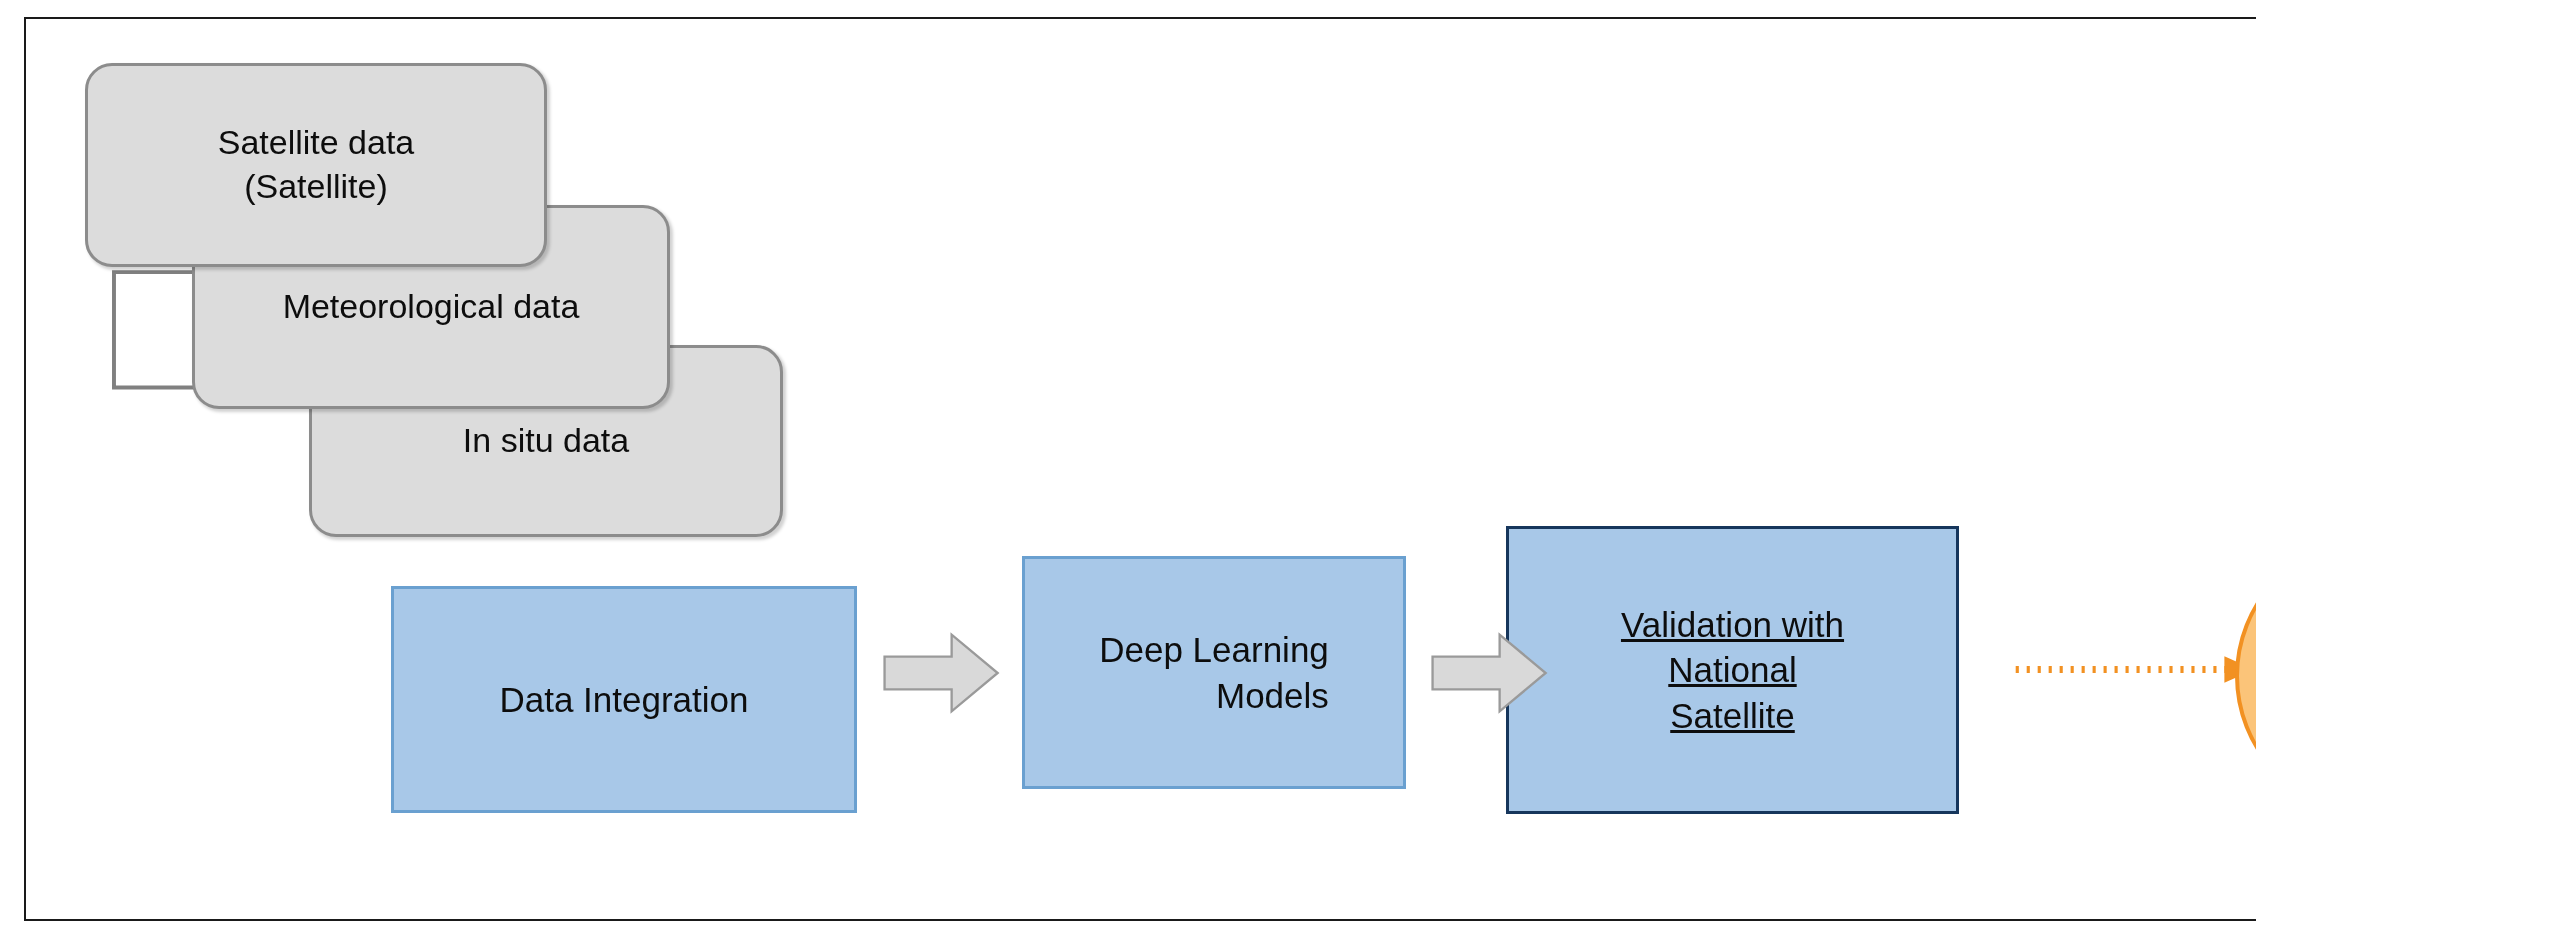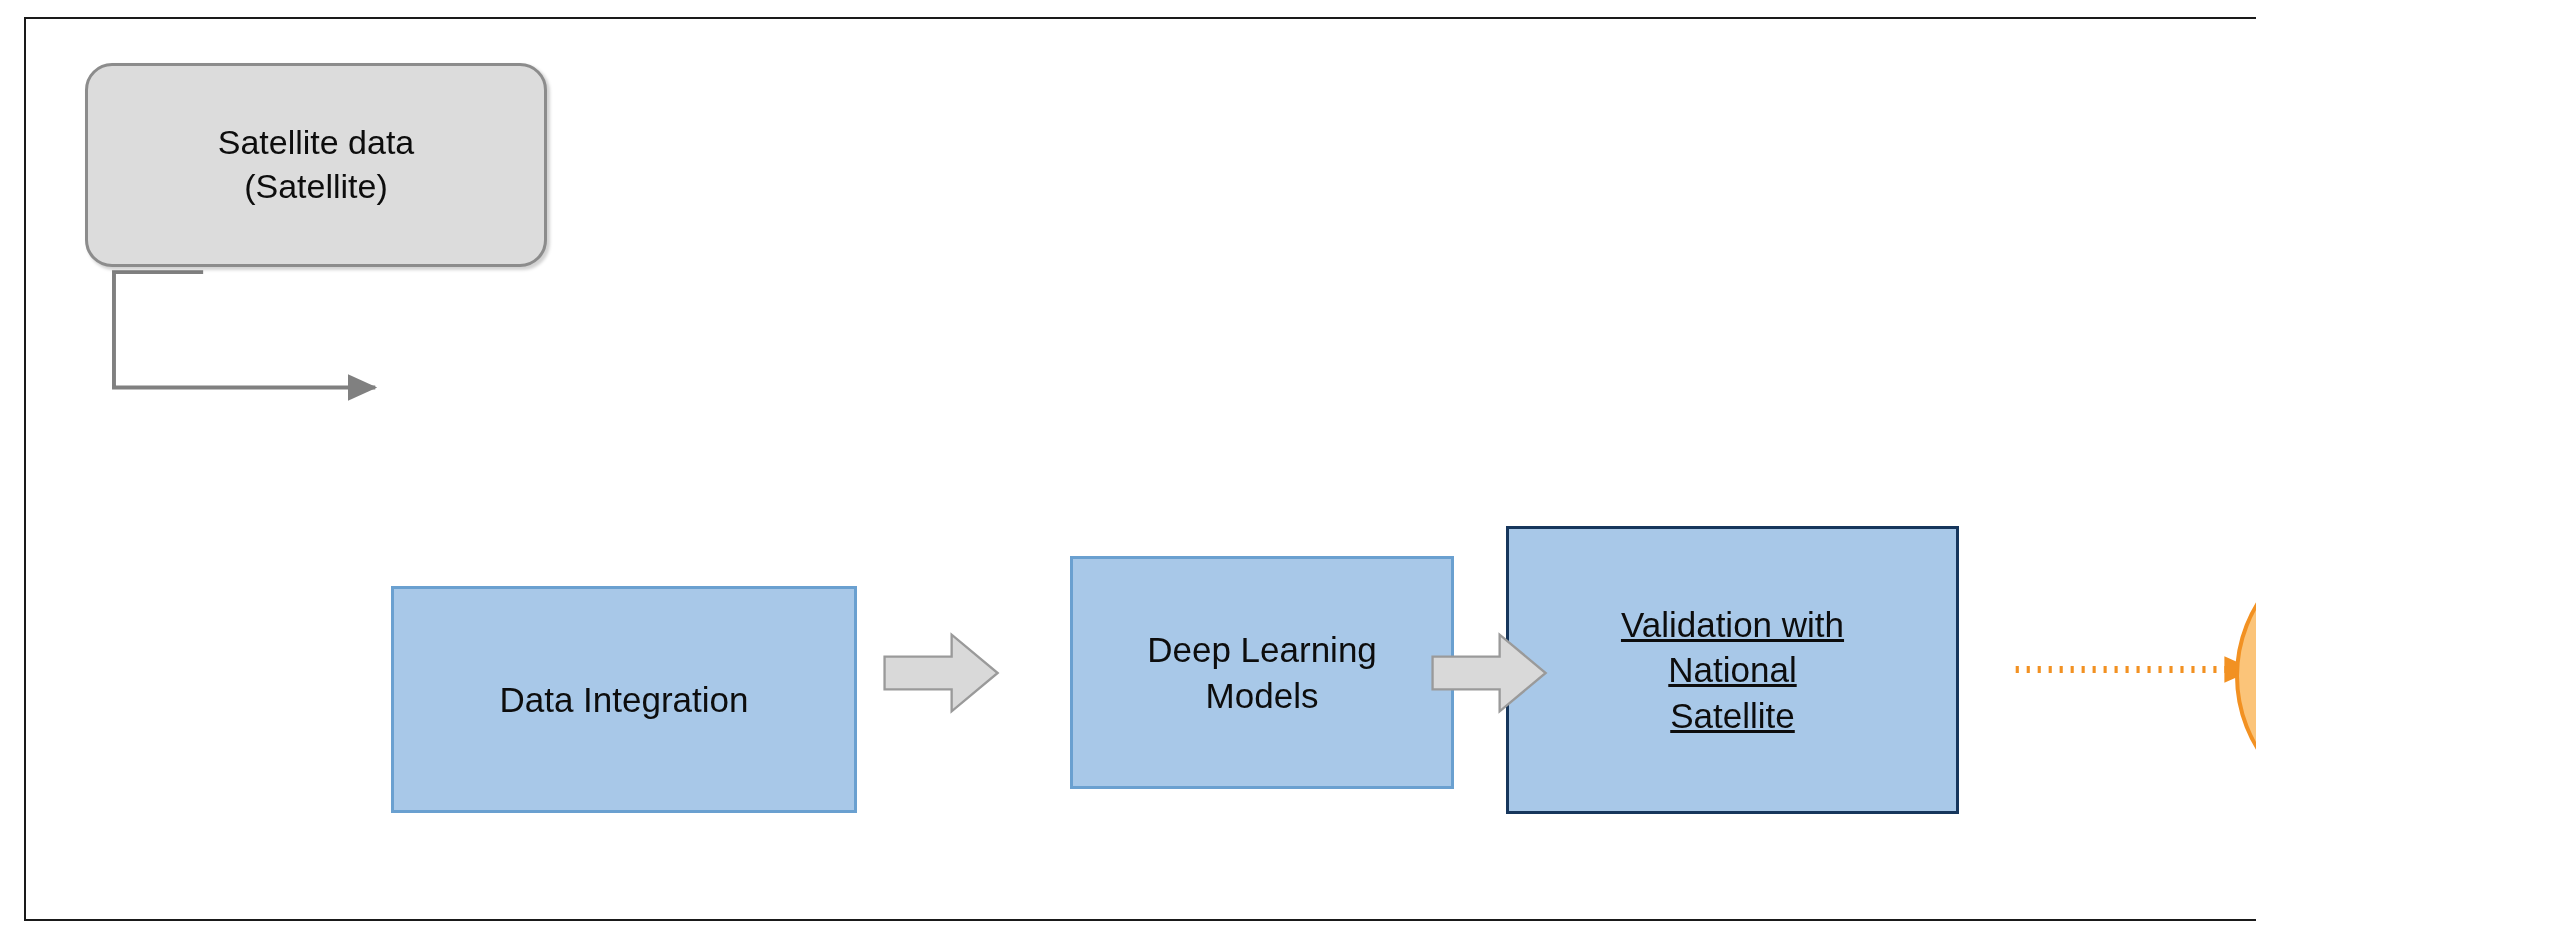--- a/index.html
+++ b/index.html
@@ -93,25 +93,26 @@
   }
   #box-integration {
     left: 391px;
     top: 562px;
     width: 466px;
     height: 227px;
     border: 3.1px solid #6aa0d0;
     margin-top: 24px;
   }
   #box-deeplearning {
-    left: 1070px;
+    left: 1022px;
     top: 556px;
     width: 384px;
     height: 233px;
     border: 3.1px solid #6aa0d0;
+    text-align: right;
   }
   #box-validation {
     left: 1506px;
     top: 526px;
     width: 453px;
     height: 288px;
     border: 3.9px solid #16365c;
     text-decoration: underline;
   }
 
@@ -159,21 +160,27 @@
 <div id="canvas">
   <div id="frame"></div>
 
   <div class="src-box" id="src-satellite">
     <span class="lbl">
       <span>Satellite data</span><br>
       <span>(Satellite)</span>
     </span>
   </div>
 
-
+  <div class="src-box" id="src-meteo">
+    <span class="lbl">Meteorological data</span>
+  </div>
+
+  <div class="src-box" id="src-insitu">
+    <span class="lbl">In situ data</span>
+  </div>
 
   <svg id="connector" viewBox="0 0 450 200" preserveAspectRatio="none" xmlns="http://www.w3.org/2000/svg">
     <defs>
       <marker id="grayhead" markerWidth="8" markerHeight="8" refX="7" refY="4" orient="auto" markerUnits="strokeWidth">
         <path d="M0,0.6 L7.5,4 L0,7.4 z" fill="#808080"></path>
       </marker>
     </defs>
     <path d="M 160,18 L 46,18 L 46,165 L 380,165" fill="none" stroke="#808080" stroke-width="5" marker-end="url(#grayhead)"></path>
   </svg>
 

